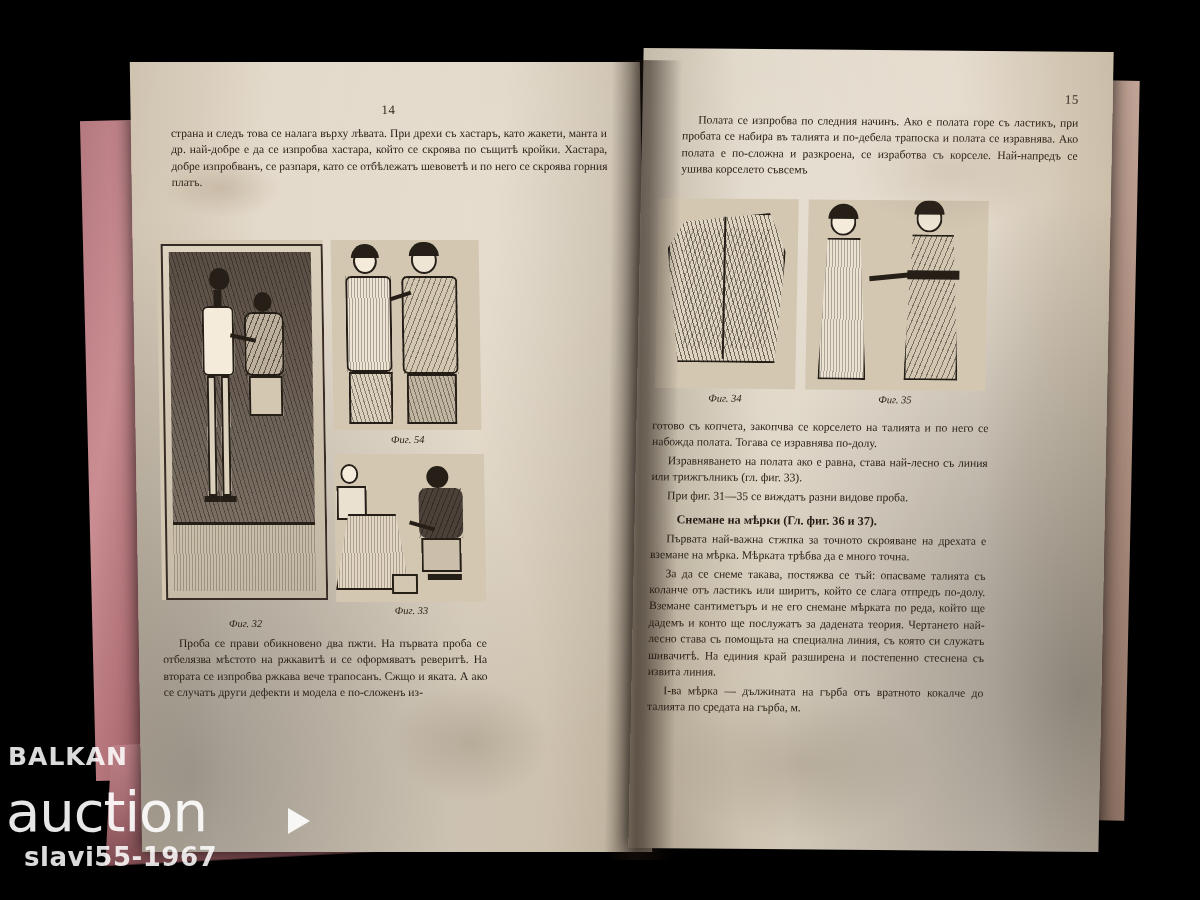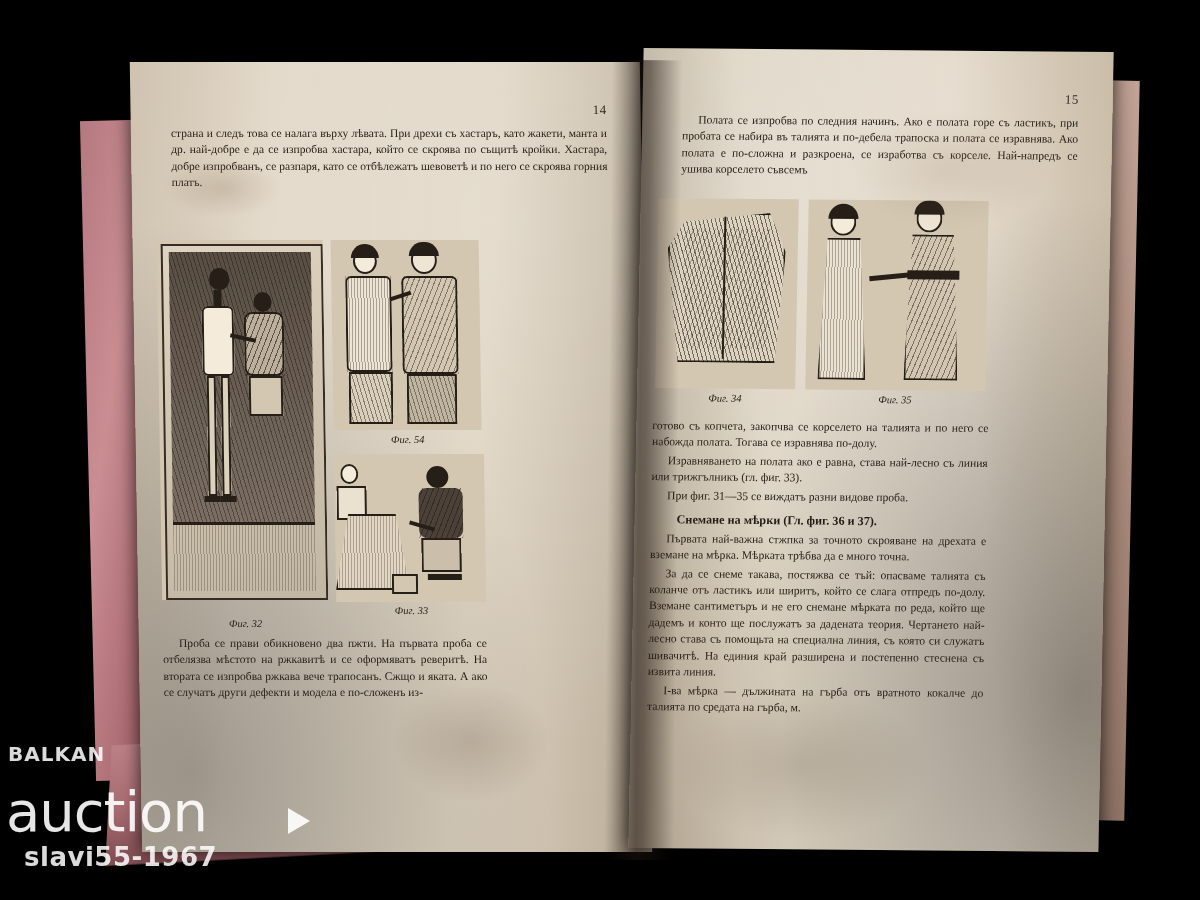--- a/index.html
+++ b/index.html
@@ -111,21 +111,21 @@
     padding: 40px 34px 30px 40px;
     box-sizing: border-box;
     color: #241d16;
   }
 
   .folio {
     font-size: 13px;
     color: #352b21;
     letter-spacing: 0.5px;
   }
-  .folio-left { text-align: right; }
+  .folio-left { text-align: center; }
   .folio-right { text-align: right; }
 
   .body-text {
     font-size: 11.6px;
     line-height: 1.42;
     text-align: justify;
     color: #2b2219;
     margin-top: 8px;
   }
   .body-text p { margin: 0 0 2px 0; text-indent: 16px; }
@@ -205,21 +205,21 @@
   
   .wm {
     position: absolute;
     pointer-events: none;
     color: rgba(255,255,255,0.86);
     font-family: "DejaVu Sans", sans-serif;
   }
   .wm-balkan {
     left: 8px;
     top: 742px;
-    font-size: 20px;
+    font-size: 25px;
     font-weight: bold;
     letter-spacing: 1px;
   }
   .wm-auction {
     left: 6px;
     top: 784px;
     font-size: 56px;
     letter-spacing: -1px;
     line-height: 1;
     color: rgba(255,255,255,0.9);

